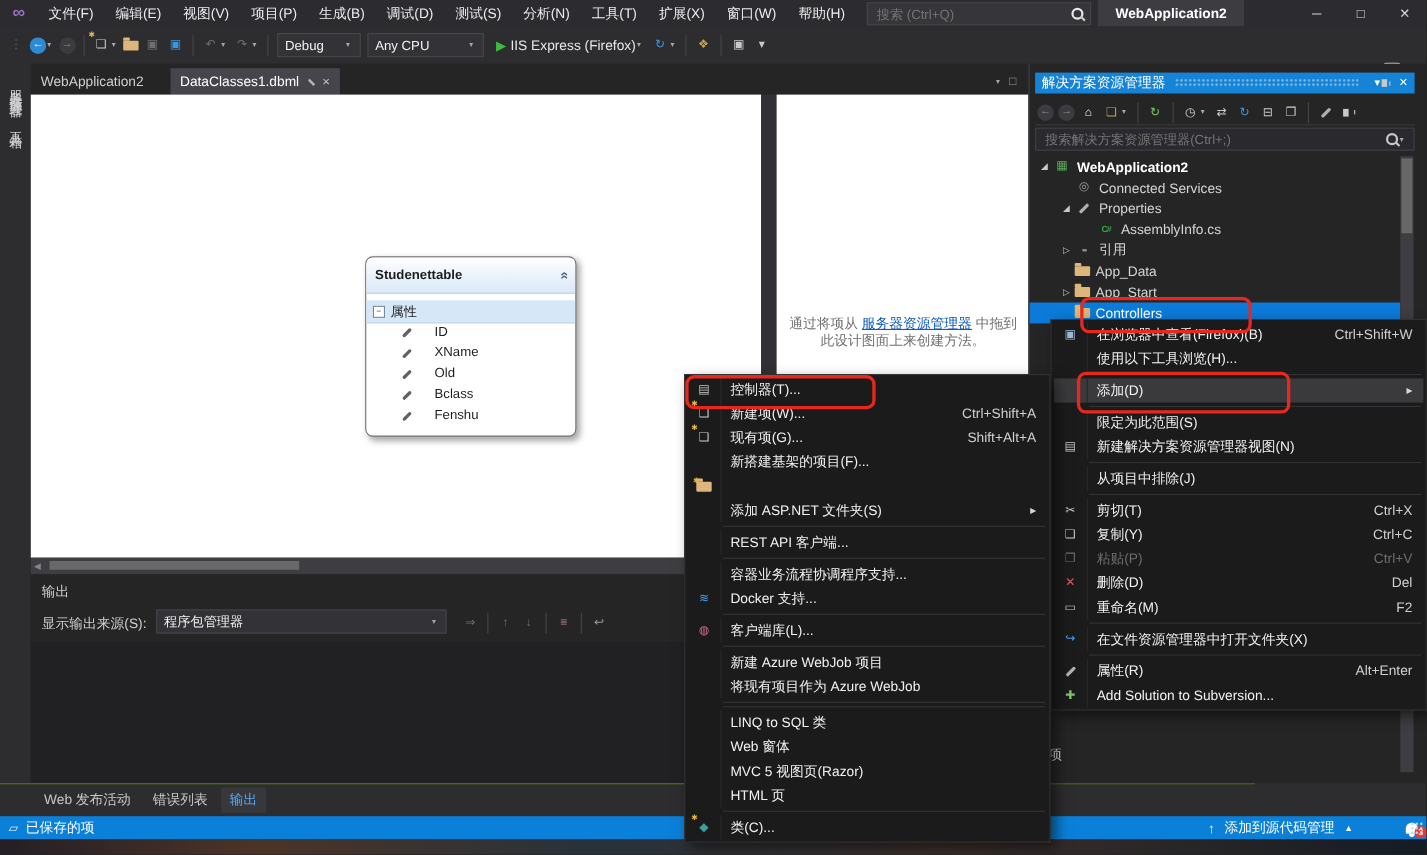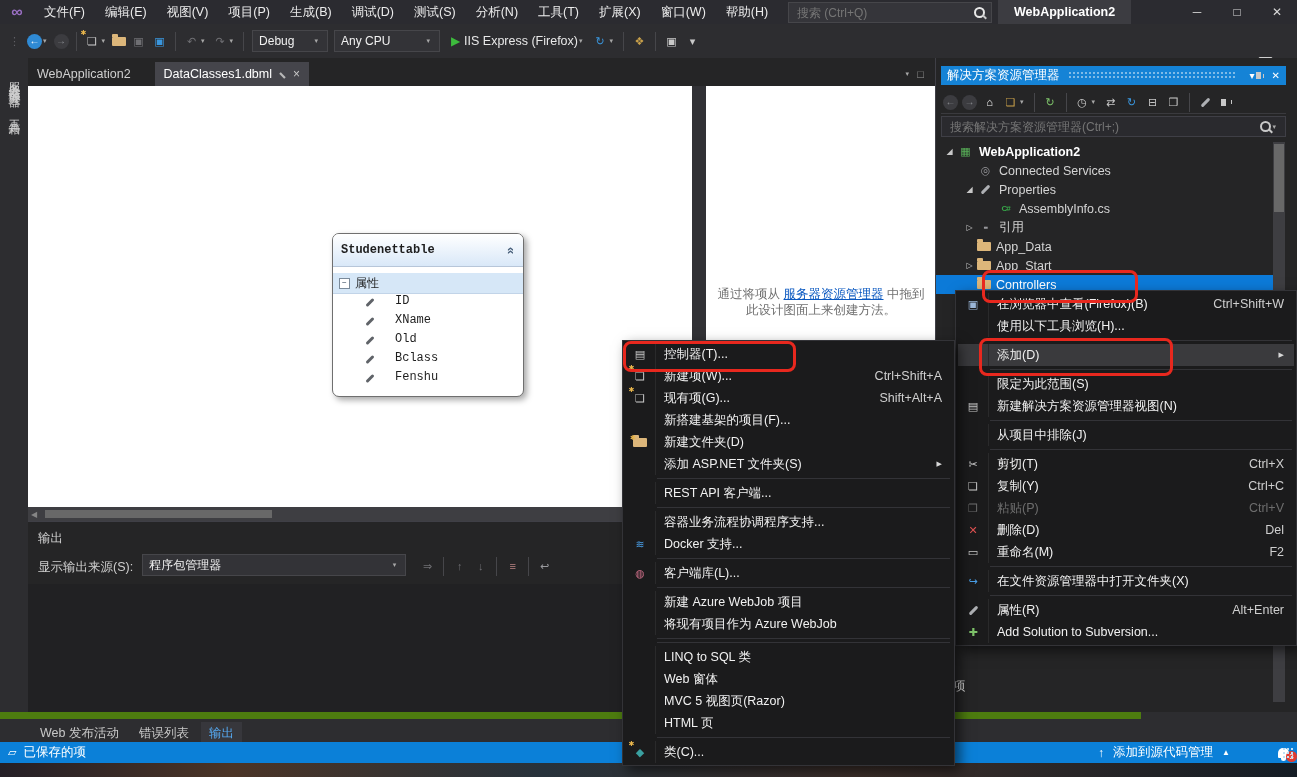--- a/index.html
+++ b/index.html
@@ -60,21 +60,21 @@
   .etab{height:24px;display:flex;align-items:center;padding:0 9px;color:#cfcfcf;}
   .etab.active{background:#45454b;color:#fff;margin-left:15px;}
   .etab .tpin{font-size:9px;color:#b8b8b8;margin-left:8px;transform:rotate(45deg);}
   .etab .tclose{font-size:12px;color:#c8c8c8;margin-left:6px;}
   #designer{position:absolute;left:0;top:28px;width:907px;height:421px;}
   #pane-left{position:absolute;left:0;top:0;width:664px;height:421px;background:#fff;}
   #pane-split{position:absolute;left:664px;top:0;width:14px;height:421px;background:#313135;}
   #pane-right{position:absolute;left:678px;top:0;width:229px;height:421px;background:#fff;}
   
   #entity{position:absolute;left:304px;top:147px;width:190px;background:#fff;border:1px solid #6f6f6f;
-          border-radius:7px;box-shadow:3px 3px 6px rgba(0,0,0,0.35);color:#1e1e1e;overflow:hidden;font-family:Liberation Mono, monospace;}
+          border-radius:7px;box-shadow:3px 3px 6px rgba(0,0,0,0.35);color:#1e1e1e;overflow:hidden;}
   #entity-header{height:32px;display:flex;align-items:center;padding:0 8px;
           background:linear-gradient(#ffffff,#d9e8f8);border-bottom:1px solid #b7c6d9;}
   #entity-title{font-weight:bold;font-size:12px;flex:1;}
   .chev{transform:rotate(-90deg);font-size:13px;color:#4a617c;font-weight:bold;}
   #entity-sect{height:20px;display:flex;align-items:center;background:#d6e7f7;padding:0 6px;
           border-bottom:1px solid #c2d4e8;font-size:12px;gap:5px;margin-top:6px;}
   .minusbox{width:9px;height:9px;border:1px solid #7a8a9a;background:#fff;font-size:8px;line-height:7px;
           text-align:center;color:#33465c;}
   .efield{height:19px;display:flex;padding-left:28px;font-size:12px;gap:17px;}
   .efield .ic.wrench::before{background:#5f6368;width:10px;}
@@ -89,21 +89,21 @@
   #hthumb{position:absolute;left:17px;top:3px;width:227px;height:8px;background:#686868;}
   
   #output{position:absolute;left:0;top:463px;width:907px;height:191px;background:#252526;
           border-top:1px solid #3f3f46;}
   #output-title{position:absolute;left:10px;top:8px;color:#d0d0d0;}
   #output-bar{position:absolute;left:10px;top:32px;display:flex;align-items:flex-end;width:890px;}
   #output-src-label{color:#cfcfcf;margin-right:6px;}
   #output-ddl{width:250px;}
   #output-content{position:absolute;left:0;top:62px;width:907px;height:129px;background:#212123;}
   
-  #bottomstrip{left:0;top:712px;width:1141px;height:30px;background:#2d2d30;border-top:7px solid #4d7c0f;}
+  #bottomstrip{left:0;top:712px;width:1141px;height:30px;background:#2d2d30;border-top:1px solid #4d7c0f;}
   #bottom-tabs{position:absolute;left:32px;top:3px;display:flex;gap:4px;}
   .btab{padding:3px 8px;color:#c8c8c8;}
   .btab.active{background:#37373c;color:#56aaf2;}
   
   #sepanel{left:935px;top:58px;width:362px;height:654px;background:#252526;border-left:1px solid #3f3f46;
            box-sizing:border-box;}
   #se-title{position:absolute;left:5px;top:8px;width:345px;height:19px;background:#1583d6;display:flex;
            align-items:center;padding:0 6px;box-sizing:border-box;color:#fff;}
   #se-dots{flex:1;height:9px;margin:0 8px;background-image:radial-gradient(rgba(255,255,255,0.45) 1px,transparent 1.2px);
            background-size:4px 4px;}
@@ -608,21 +608,20 @@
       <div class="mrow">
         <span class="gut"></span>
         <span class="mlabel">新搭建基架的项目(F)...</span>
       </div>
       <div class="mrow">
         <span class="gut">
           <span class="ic folder">
             <span class="star">✱</span>
           </span>
         </span>
-        <span class="mlabel">新建文件夹(D)</span>
       </div>
       <div class="mrow">
         <span class="gut"></span>
         <span class="mlabel">添加 ASP.NET 文件夹(S)</span>
         <span class="marrow">▶</span>
       </div>
       <div class="msep"></div>
       <div class="mrow">
         <span class="gut"></span>
         <span class="mlabel">REST API 客户端...</span>

